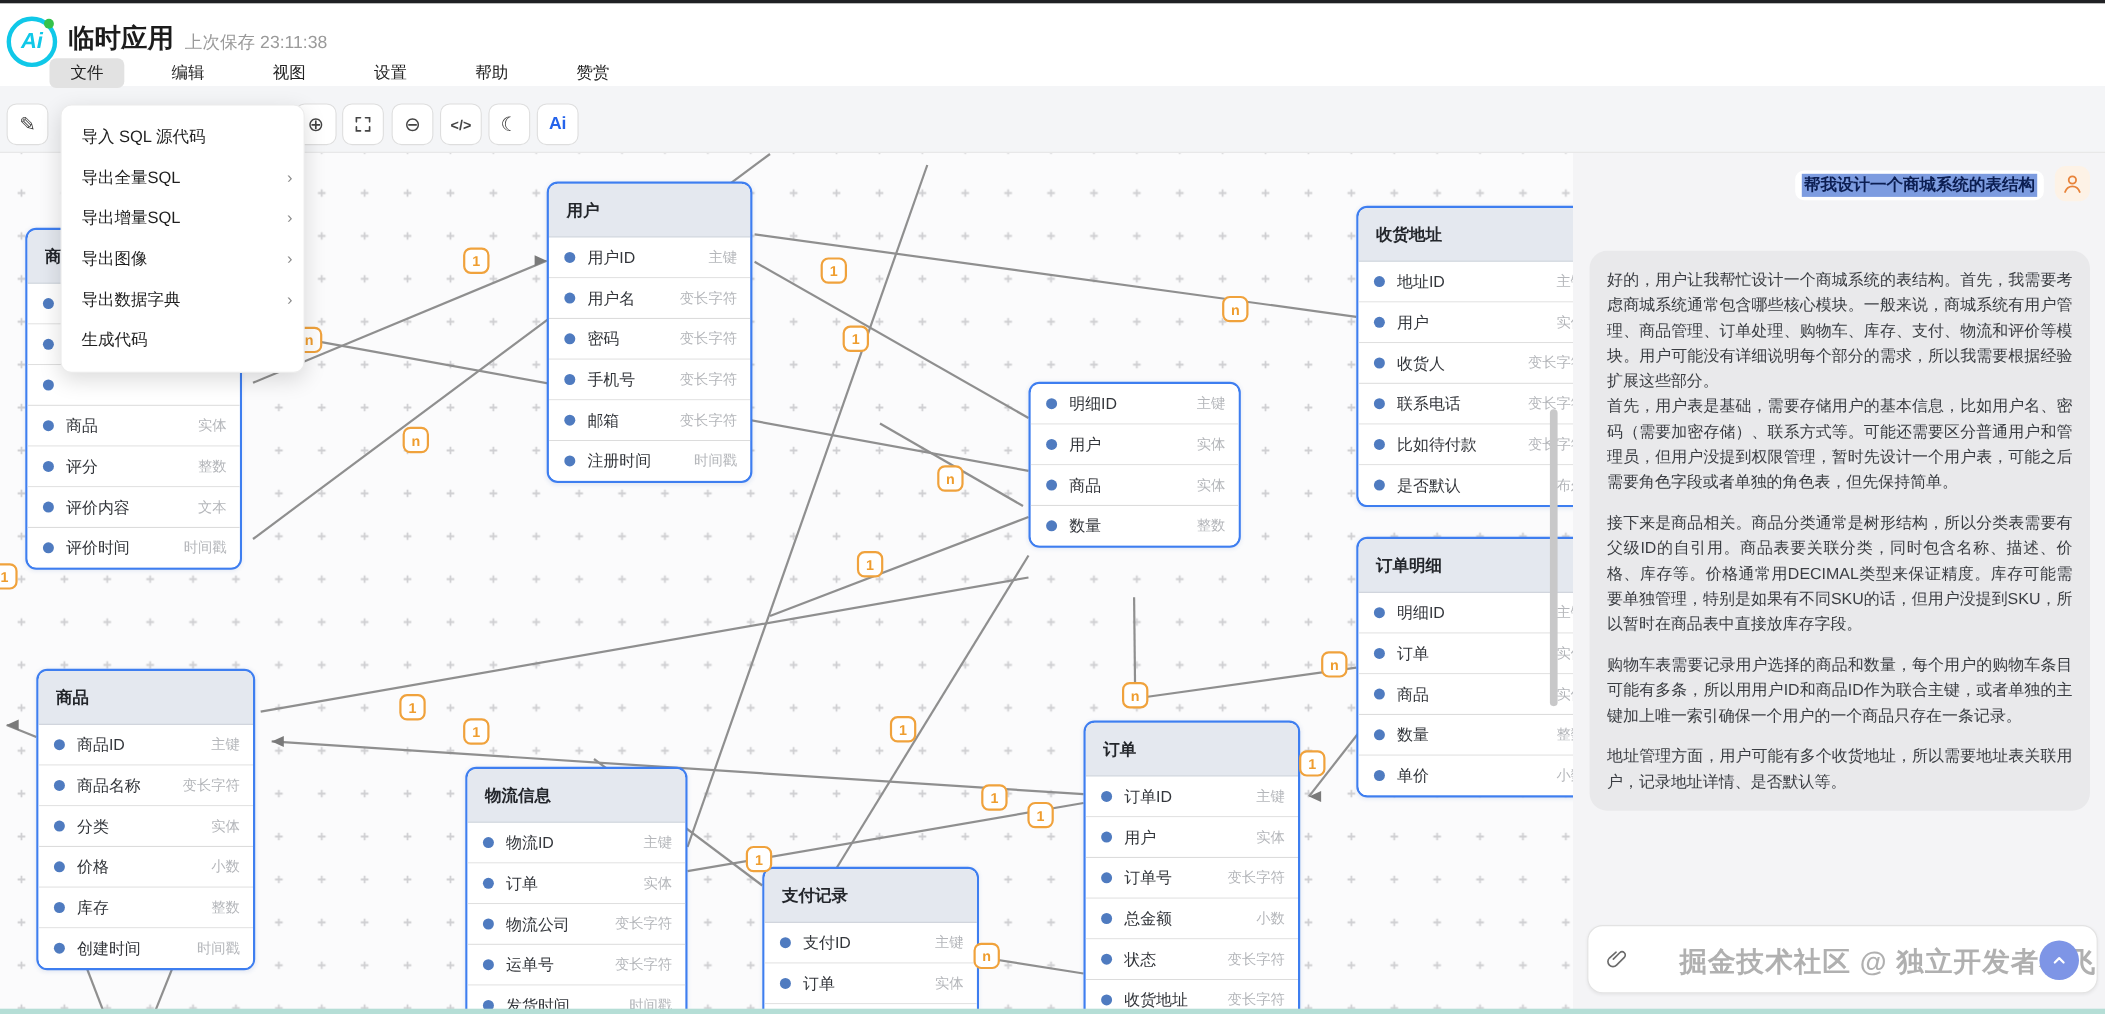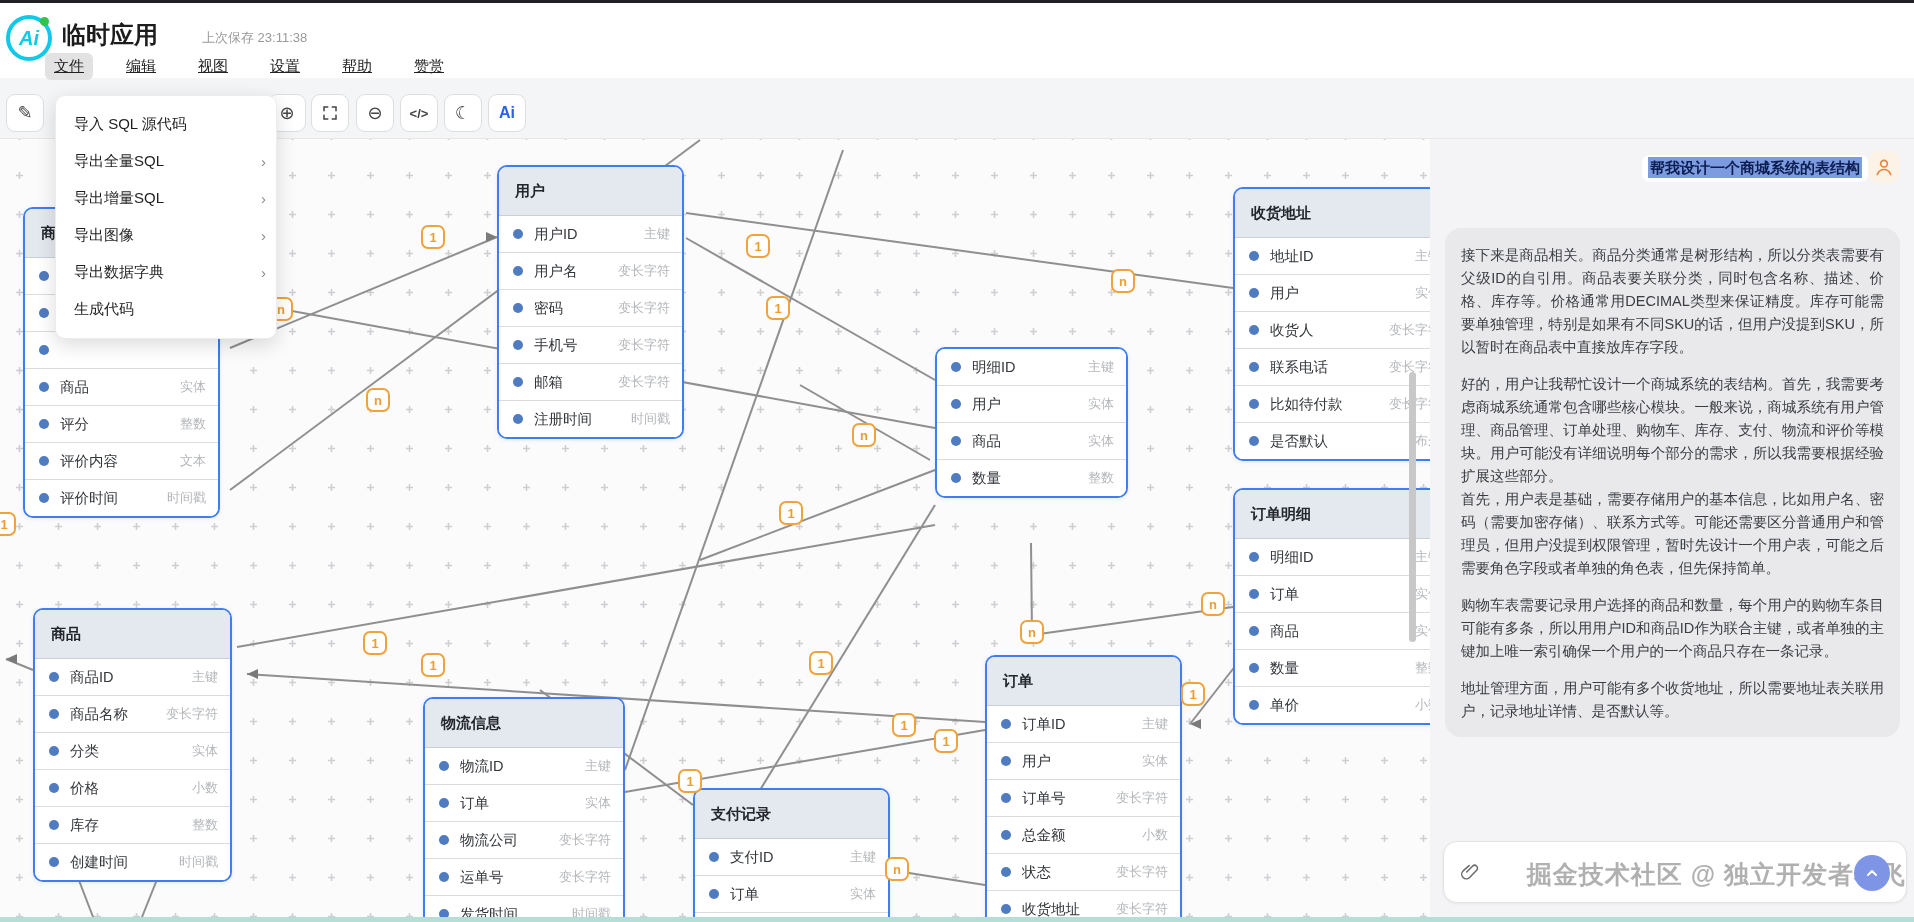--- a/index.html
+++ b/index.html
@@ -10,23 +10,23 @@
   }
   
   .win-edge{position:absolute;left:0;top:0;width:1914px;height:3px;background:#202124;z-index:40;}
   
   .header{position:absolute;left:0;top:3px;width:1914px;height:75px;background:#ffffff;z-index:25;}
   .logo{position:absolute;left:6px;top:12px;width:46px;height:46px;border-radius:50%;
     border:4px solid #10c8e8;box-sizing:border-box;display:flex;align-items:center;justify-content:center;
     color:#10c8e8;font-weight:bold;font-style:italic;font-size:20px;background:#fff;}
   .logo .dot{position:absolute;right:-1px;top:-2px;width:9px;height:9px;border-radius:50%;background:#35c24a;}
   .app-title{position:absolute;left:62px;top:16px;font-size:24px;font-weight:bold;color:#1c1c1c;}
-  .last-saved{position:absolute;left:202px;top:26px;font-size:13px;color:#9a9a9a;}
+  .last-saved{position:absolute;left:168px;top:26px;font-size:16px;color:#9a9a9a;}
   .menubar{position:absolute;left:45px;top:48px;height:30px;display:flex;gap:24px;align-items:center;}
-  .menubar .mitem{font-size:15px;color:#222;padding:4px 9px;border-radius:6px;cursor:default;white-space:nowrap;text-decoration:underline;}
+  .menubar .mitem{font-size:15px;color:#222;padding:4px 19px;border-radius:6px;cursor:default;white-space:nowrap;}
   .menubar .mitem.active{background:#e2e2e2;}
   
   .toolbar{position:absolute;left:0;top:78px;width:1914px;height:60px;background:#f4f5f7;border-bottom:1px solid #e7e7e7;z-index:10;}
   .tbtn{position:absolute;top:16px;width:38px;height:38px;background:#fff;border:1px solid #dedede;
     border-radius:9px;box-sizing:border-box;display:flex;align-items:center;justify-content:center;
     font-size:18px;color:#444;}
   .tbtn.ai{color:#2563eb;font-weight:bold;font-size:16px;}
   .tbtn svg{display:block;}
   
   .canvas{position:absolute;left:0;top:135px;width:1914px;height:787px;overflow:hidden;background:#fbfbfc;z-index:1;}
@@ -46,21 +46,21 @@
     display:flex;align-items:center;justify-content:center;z-index:3;}
   .vscroll{position:absolute;left:1409px;top:237px;width:7px;height:270px;border-radius:4px;background:#c8c8c9;z-index:4;}
   
   .filemenu{position:absolute;left:55px;top:95px;width:220px;background:#fff;border:1px solid #ececec;
     border-radius:10px;box-shadow:0 6px 20px rgba(0,0,0,.14);padding:10px 0;z-index:30;}
   .filemenu .fmitem{height:37px;display:flex;align-items:center;padding:0 10px 0 18px;font-size:15px;color:#1f1f1f;}
   .filemenu .fmitem .lbl{flex:1 1 auto;white-space:nowrap;}
   .filemenu .fmitem .sub{color:#8a8a8a;font-size:15px;}
   
   .chatpanel{position:absolute;left:1430px;top:135px;width:484px;height:787px;background:#f4f4f6;z-index:6;}
-  .user-row{position:absolute;right:14px;top:16px;display:flex;align-items:flex-start;}
+  .user-row{position:absolute;right:14px;top:16px;display:flex;align-items:flex-start;gap:10px;}
   .user-msg{background:#fff;border-radius:8px;padding:4px 6px;margin-top:4px;}
   .user-msg .sel{background:#7d9ce0;color:#0c1e52;font-size:15px;font-weight:bold;padding:2px 2px;}
   .avatar{width:32px;height:32px;border-radius:10px;background:#fdf2e6;display:flex;align-items:center;justify-content:center;}
   .assist-bubble{position:absolute;left:15px;top:93px;width:455px;box-sizing:border-box;background:#e9e9eb;
     border-radius:16px;padding:16px 16px 14px 16px;}
   .assist-bubble p{margin:0 0 14px 0;font-size:14.5px;line-height:23px;color:#3a3d42;white-space:pre-line;
     text-align:justify;}
   .assist-bubble p:last-child{margin-bottom:0;}
   .chat-input{position:absolute;left:13px;top:706px;width:464px;height:62px;background:#fff;border:1px solid #e3e3e3;
     border-radius:14px;box-sizing:border-box;box-shadow:0 1px 3px rgba(0,0,0,.06);}
@@ -442,23 +442,23 @@
       <span class="sel">帮我设计一个商城系统的表结构</span>
     </div>
     <div class="avatar">
       <svg width="20" height="20" viewBox="0 0 24 24">
         <circle cx="12" cy="8" r="4" fill="none" stroke="#e8833a" stroke-width="2"></circle>
         <path d="M4 21c1.5-4 4.5-6 8-6s6.5 2 8 6" fill="none" stroke="#e8833a" stroke-width="2" stroke-linecap="round"></path>
       </svg>
     </div>
   </div>
   <div class="assist-bubble" id="assist-bubble">
-      <p>接下来是商品相关。商品分类通常是树形结构，所以分类表需要有父级ID的自引用。商品表要关联分类，同时包含名称、描述、价格、库存等。价格通常用DECIMAL类型来保证精度。库存可能需要单独管理，特别是如果有不同SKU的话，但用户没提到SKU，所以暂时在商品表中直接放库存字段。</p>
       <p>好的，用户让我帮忙设计一个商城系统的表结构。首先，我需要考虑商城系统通常包含哪些核心模块。一般来说，商城系统有用户管理、商品管理、订单处理、购物车、库存、支付、物流和评价等模块。用户可能没有详细说明每个部分的需求，所以我需要根据经验扩展这些部分。
 首先，用户表是基础，需要存储用户的基本信息，比如用户名、密码（需要加密存储）、联系方式等。可能还需要区分普通用户和管理员，但用户没提到权限管理，暂时先设计一个用户表，可能之后需要角色字段或者单独的角色表，但先保持简单。</p>
+      <p>接下来是商品相关。商品分类通常是树形结构，所以分类表需要有父级ID的自引用。商品表要关联分类，同时包含名称、描述、价格、库存等。价格通常用DECIMAL类型来保证精度。库存可能需要单独管理，特别是如果有不同SKU的话，但用户没提到SKU，所以暂时在商品表中直接放库存字段。</p>
       <p>购物车表需要记录用户选择的商品和数量，每个用户的购物车条目可能有多条，所以用用户ID和商品ID作为联合主键，或者单独的主键加上唯一索引确保一个用户的一个商品只存在一条记录。</p>
       <p>地址管理方面，用户可能有多个收货地址，所以需要地址表关联用户，记录地址详情、是否默认等。</p>
     </div>
   <div class="chat-input">
     <span class="clip">
       <svg width="20" height="24" viewBox="0 0 24 24">
         <path d="M8 12l7-7a3.5 3.5 0 0 1 5 5l-8.5 8.5a5.5 5.5 0 0 1-7.8-7.8L11 4.4" fill="none" stroke="#6b6b6b" stroke-width="1.8" stroke-linecap="round"></path>
       </svg>
     </span>
     <div class="watermark">掘金技术社区 @ 独立开发者小飞</div>

